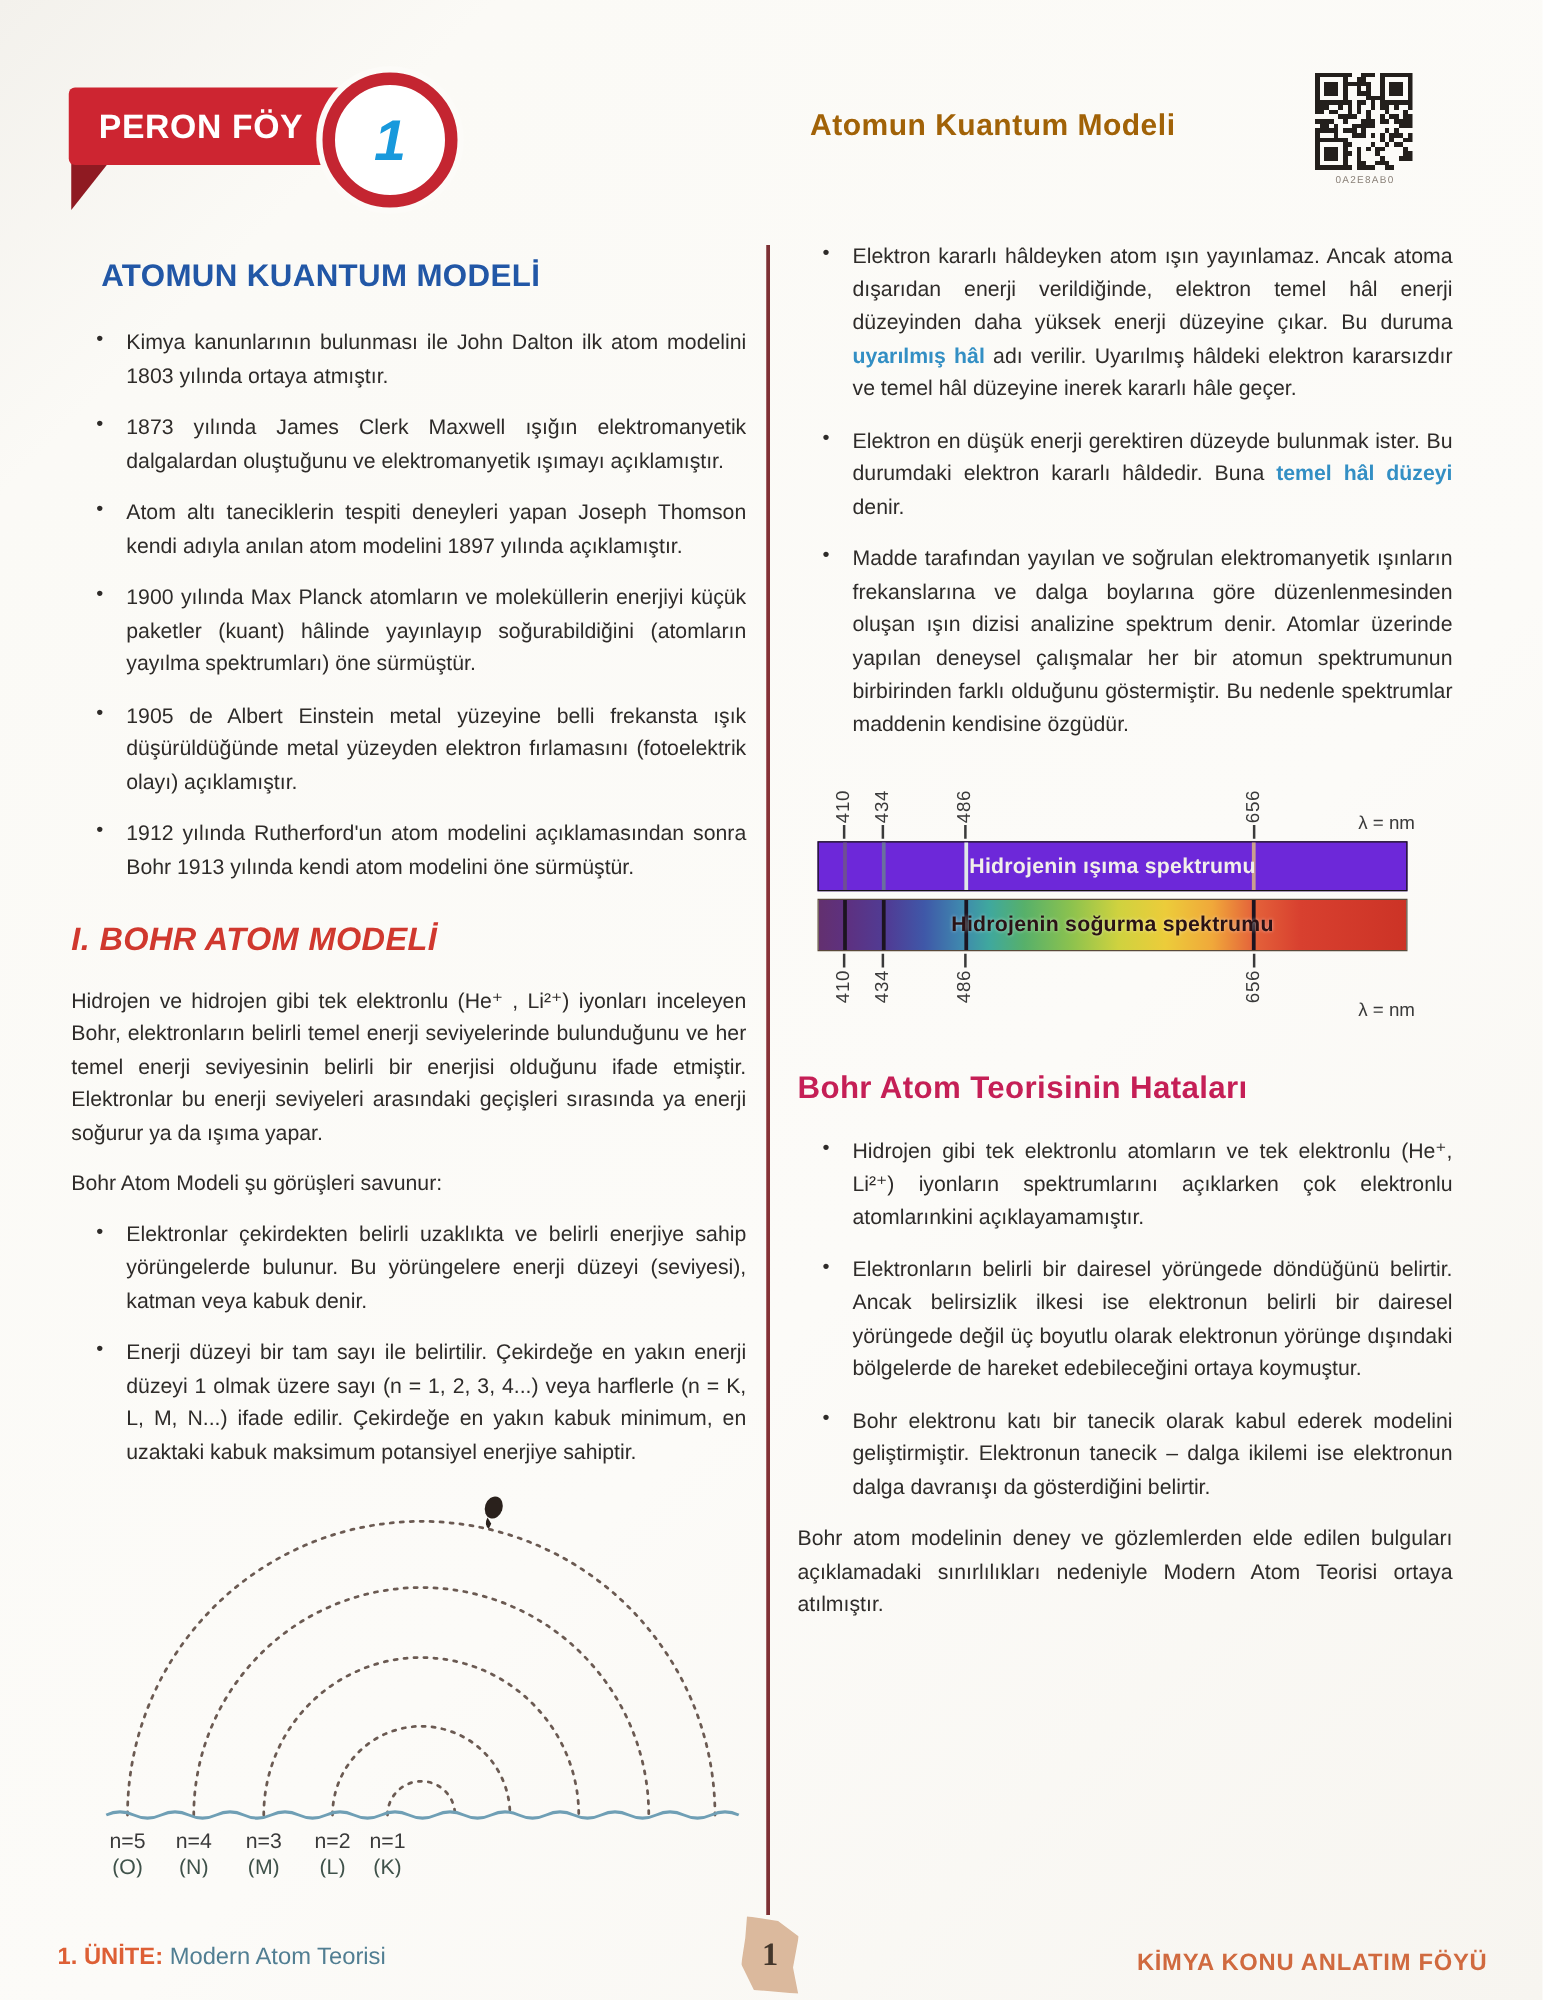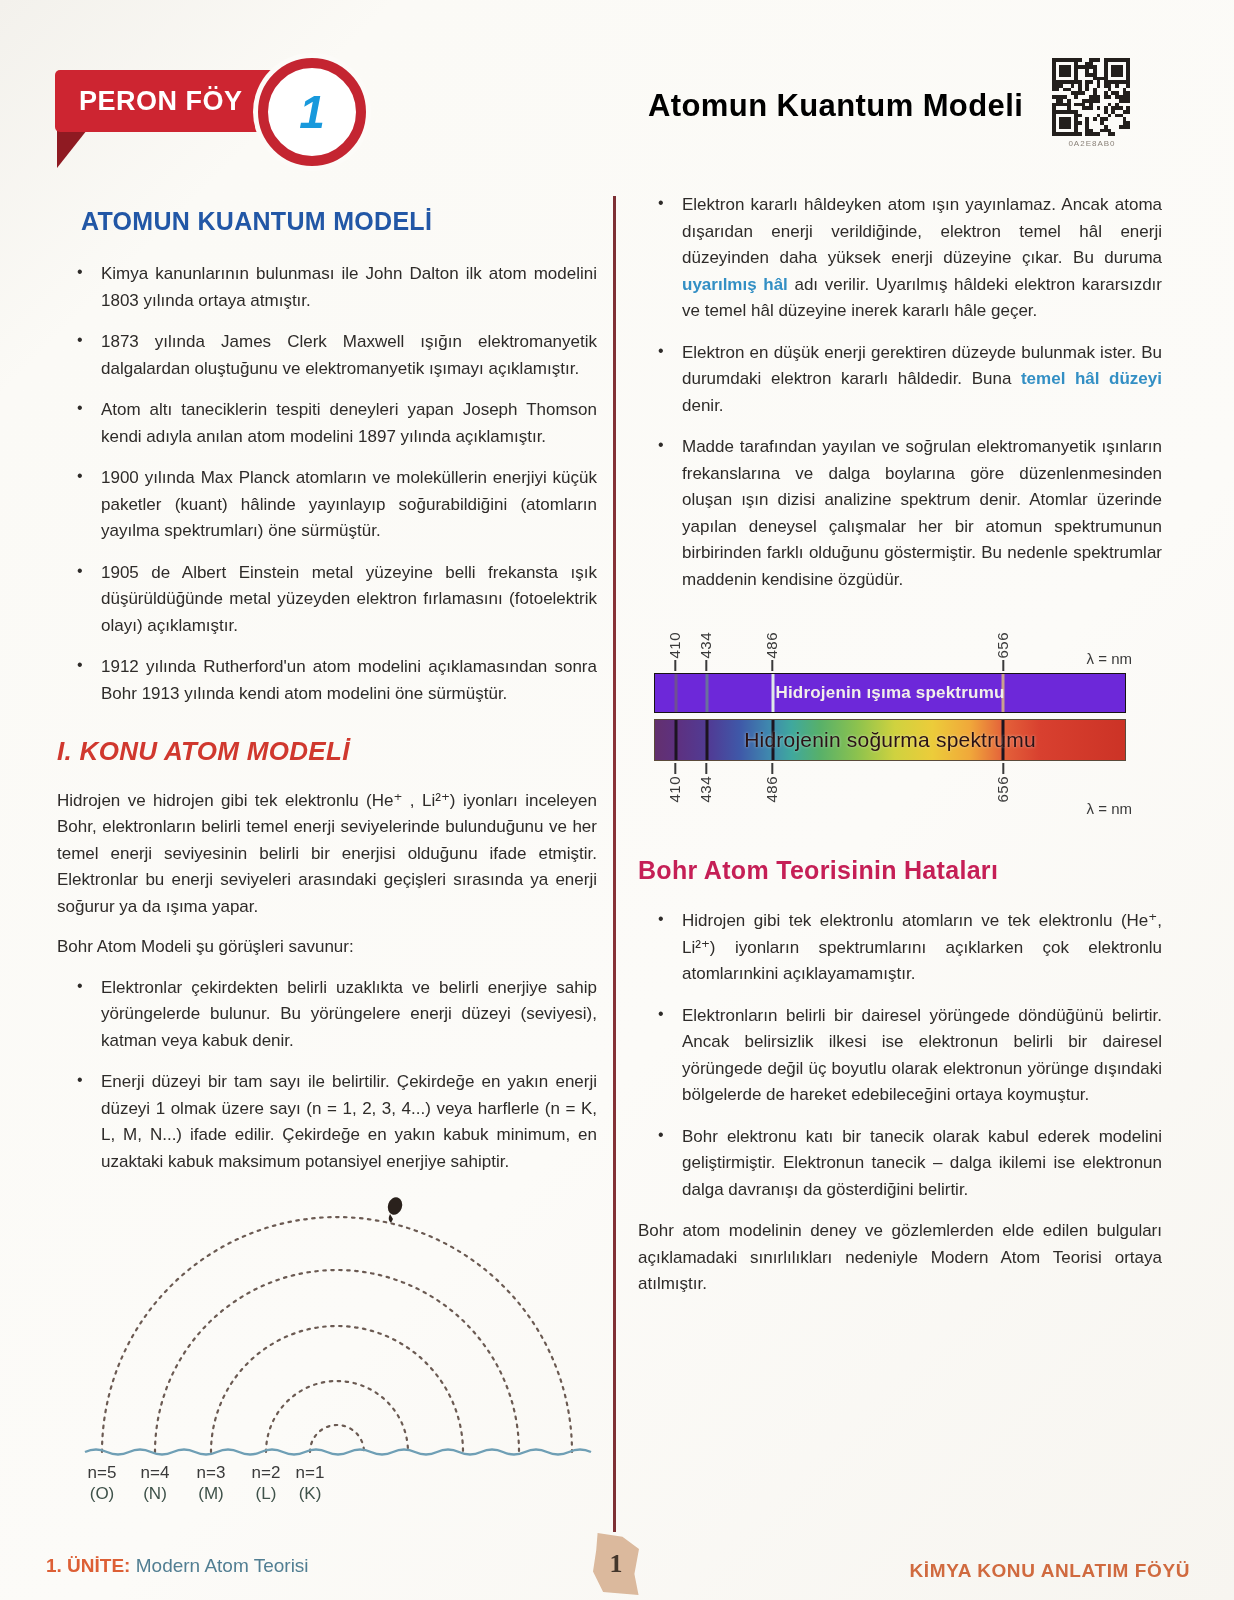--- a/index.html
+++ b/index.html
@@ -12,21 +12,21 @@
   .abs{position:absolute;}
 
   
   .banner{left:55px;top:70px;width:252px;height:62px;background:#cd2531;border-radius:5px;
     display:flex;align-items:center;padding-left:24px;box-sizing:border-box;z-index:2;}
   .banner-label{color:#fff;font-weight:700;font-size:27px;letter-spacing:.5px;}
   .banner-fold{left:57px;top:130px;width:0;height:0;border-top:38px solid #8f1a22;border-right:30px solid transparent;}
   .num-circle{left:258px;top:58px;width:88px;height:88px;background:#fff;border:10px solid #c42531;border-radius:50%;
     box-shadow:0 0 0 5px #fcfbf8;display:flex;align-items:center;justify-content:center;z-index:3;}
   .num-circle span{color:#1899dc;font-size:46px;font-weight:800;font-style:italic;line-height:1;}
-  .page-title{left:648px;top:82px;width:400px;font-size:31px;font-weight:700;color:#000000;letter-spacing:.4px;}
+  .page-title{left:648px;top:82px;width:400px;font-size:24px;font-weight:700;color:#a16207;letter-spacing:.4px;}
   .qr{left:1052px;top:58px;width:80px;text-align:center;}
   .qr svg{width:78px;height:78px;display:block;background:#fcfbf8;}
   .qr-caption{font-size:8px;color:#8a8178;letter-spacing:1px;margin-top:2px;display:block;}
 
   
   .divider{left:613px;top:196px;width:3px;height:1336px;background:linear-gradient(#7d3034,#8a3338 40%,#7d3034);}
 
   
   .col-left{left:57px;top:200px;width:540px;}
   .col-right{left:638px;top:192px;width:524px;}
@@ -51,21 +51,21 @@
   .spec-ticks.top .tick{bottom:0;}
   .spec-ticks.bottom .tick{top:0;}
   .tick-num{writing-mode:vertical-rl;transform:rotate(180deg);font-size:15px;color:#3a3a3a;letter-spacing:.5px;}
   .tick-mark{width:2px;height:11px;background:#3a3a3a;margin:2px 0;}
   .lambda{position:absolute;right:-6px;bottom:3px;font-size:15px;color:#3a3a3a;}
   .bar{position:relative;height:38px;display:flex;align-items:center;justify-content:center;}
   .bar-emission{background:#6d28d9;border:1px solid #171213;}
   .bar-emission .bar-label{color:#f2efe9;font-weight:700;font-size:17px;letter-spacing:.2px;z-index:2;}
   .bar-absorption{height:40px;margin-top:6px;border:1px solid #5a4a3a;
     background:linear-gradient(90deg,#63306f 0%,#5d3181 5%,#4f3d96 12%,#3f58a8 18%,#3f86ae 24%,#3fa89e 29%,#57b06a 35%,#8cc24e 43%,#cfd23f 51%,#eccc3a 59%,#f0a83a 67%,#e4623a 74%,#d8402f 82%,#cc3326 100%);}
-  .bar-absorption .bar-label{color:#2a1215;font-weight:400;font-size:21px;letter-spacing:.2px;z-index:2;
+  .bar-absorption .bar-label{color:#2a1215;font-weight:700;font-size:17px;letter-spacing:.2px;z-index:2;
     text-shadow:0 0 3px rgba(255,255,255,.55);text-align:center;}
   .spec-line{position:absolute;top:0;bottom:0;width:3px;transform:translateX(-50%);}
 
   
   .footer-left{left:46px;top:1551px;font-size:19px;}
   .footer-left .unit{color:#dd5f35;font-weight:700;}
   .footer-left .unit-title{color:#517e92;text-align:right;}
   .footer-brand{right:44px;top:1556px;font-size:19px;font-weight:700;color:#d06a3f;letter-spacing:.6px;}
   .stamp{left:593px;top:1533px;width:46px;height:62px;background:#d8b395;
     clip-path:polygon(10% 0,64% 6%,100% 26%,90% 66%,99% 100%,22% 95%,0 62%,7% 28%);
@@ -331,21 +331,21 @@
 <div class="abs col-left">
   <div class="h-blue">ATOMUN KUANTUM MODELİ</div>
 
   <div class="bullet">Kimya kanunlarının bulunması ile John Dalton ilk atom modelini 1803 yılında ortaya atmıştır.</div>
   <div class="bullet">1873 yılında James Clerk Maxwell ışığın elektromanyetik dalgalardan oluştuğunu ve elektromanyetik ışımayı açıklamıştır.</div>
   <div class="bullet">Atom altı taneciklerin tespiti deneyleri yapan Joseph Thomson kendi adıyla anılan atom modelini 1897 yılında açıklamıştır.</div>
   <div class="bullet">1900 yılında Max Planck atomların ve moleküllerin enerjiyi küçük paketler (kuant) hâlinde yayınlayıp soğurabildiğini (atomların yayılma spektrumları) öne sürmüştür.</div>
   <div class="bullet">1905 de Albert Einstein metal yüzeyine belli frekansta ışık düşürüldüğünde metal yüzeyden elektron fırlamasını (fotoelektrik olayı) açıklamıştır.</div>
   <div class="bullet">1912 yılında Rutherford'un atom modelini açıklamasından sonra Bohr 1913 yılında kendi atom modelini öne sürmüştür.</div>
 
-  <div class="h-red">I. KONU ATOM MODELİ</div>
+  <div class="h-red">I. BOHR ATOM MODELİ</div>
   <p>Hidrojen ve hidrojen gibi tek elektronlu (He⁺ , Li²⁺) iyonları inceleyen Bohr, elektronların belirli temel enerji seviyelerinde bulunduğunu ve her temel enerji seviyesinin belirli bir enerjisi olduğunu ifade etmiştir. Elektronlar bu enerji seviyeleri arasındaki geçişleri sırasında ya enerji soğurur ya da ışıma yapar.</p>
   <p>Bohr Atom Modeli şu görüşleri savunur:</p>
 
   <div class="bullet">Elektronlar çekirdekten belirli uzaklıkta ve belirli enerjiye sahip yörüngelerde bulunur. Bu yörüngelere enerji düzeyi (seviyesi), katman veya kabuk denir.</div>
   <div class="bullet">Enerji düzeyi bir tam sayı ile belirtilir. Çekirdeğe en yakın enerji düzeyi 1 olmak üzere sayı (n = 1, 2, 3, 4...) veya harflerle (n = K, L, M, N...) ifade edilir. Çekirdeğe en yakın kabuk minimum, en uzaktaki kabuk maksimum potansiyel enerjiye sahiptir.</div>
 
   <div class="orbit-wrap">
     <svg width="540" height="312" viewBox="0 0 540 312">
       <g stroke="#6b5a52" stroke-width="2.2" fill="none" stroke-linecap="round" stroke-dasharray="2.5 5.5">
         <path d="M45 262 A235 235 0 0 1 515 262"></path>

